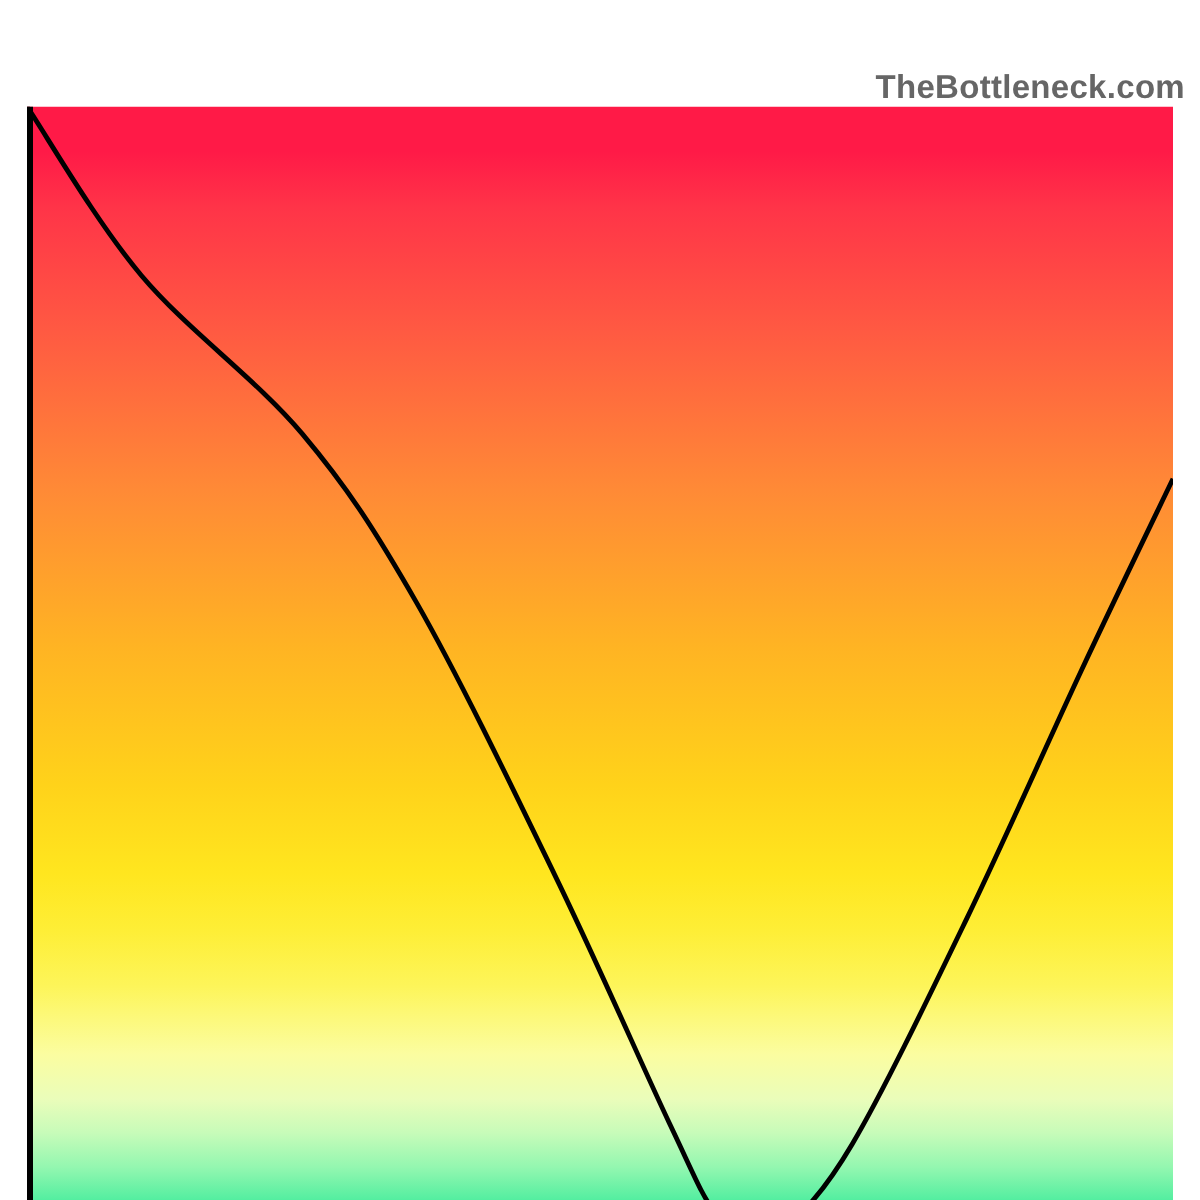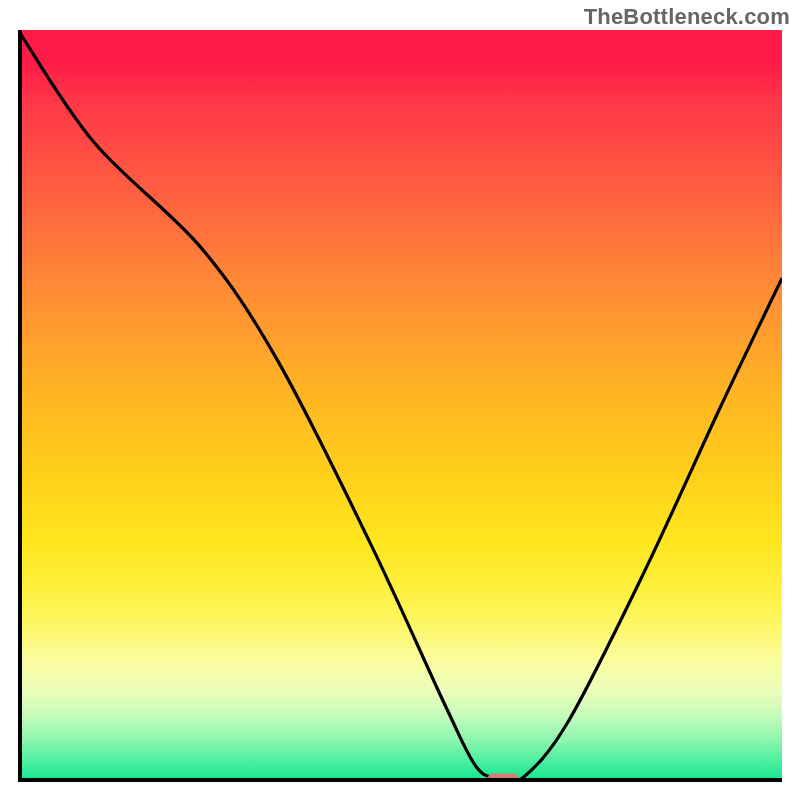--- a/index.html
+++ b/index.html
@@ -7,20 +7,21 @@
     padding: 0;
     width: 800px;
     height: 800px;
     background: #ffffff;
     font-family: Arial, Helvetica, sans-serif;
   }
   .container {
     position: relative;
     width: 800px;
     height: 668px;
+    margin-top: 41px;
   }
   .watermark {
     position: absolute;
     top: 4px;
     right: 10px;
     font-size: 22px;
     font-weight: bold;
     color: #666666;
     letter-spacing: 0.2px;
   }

